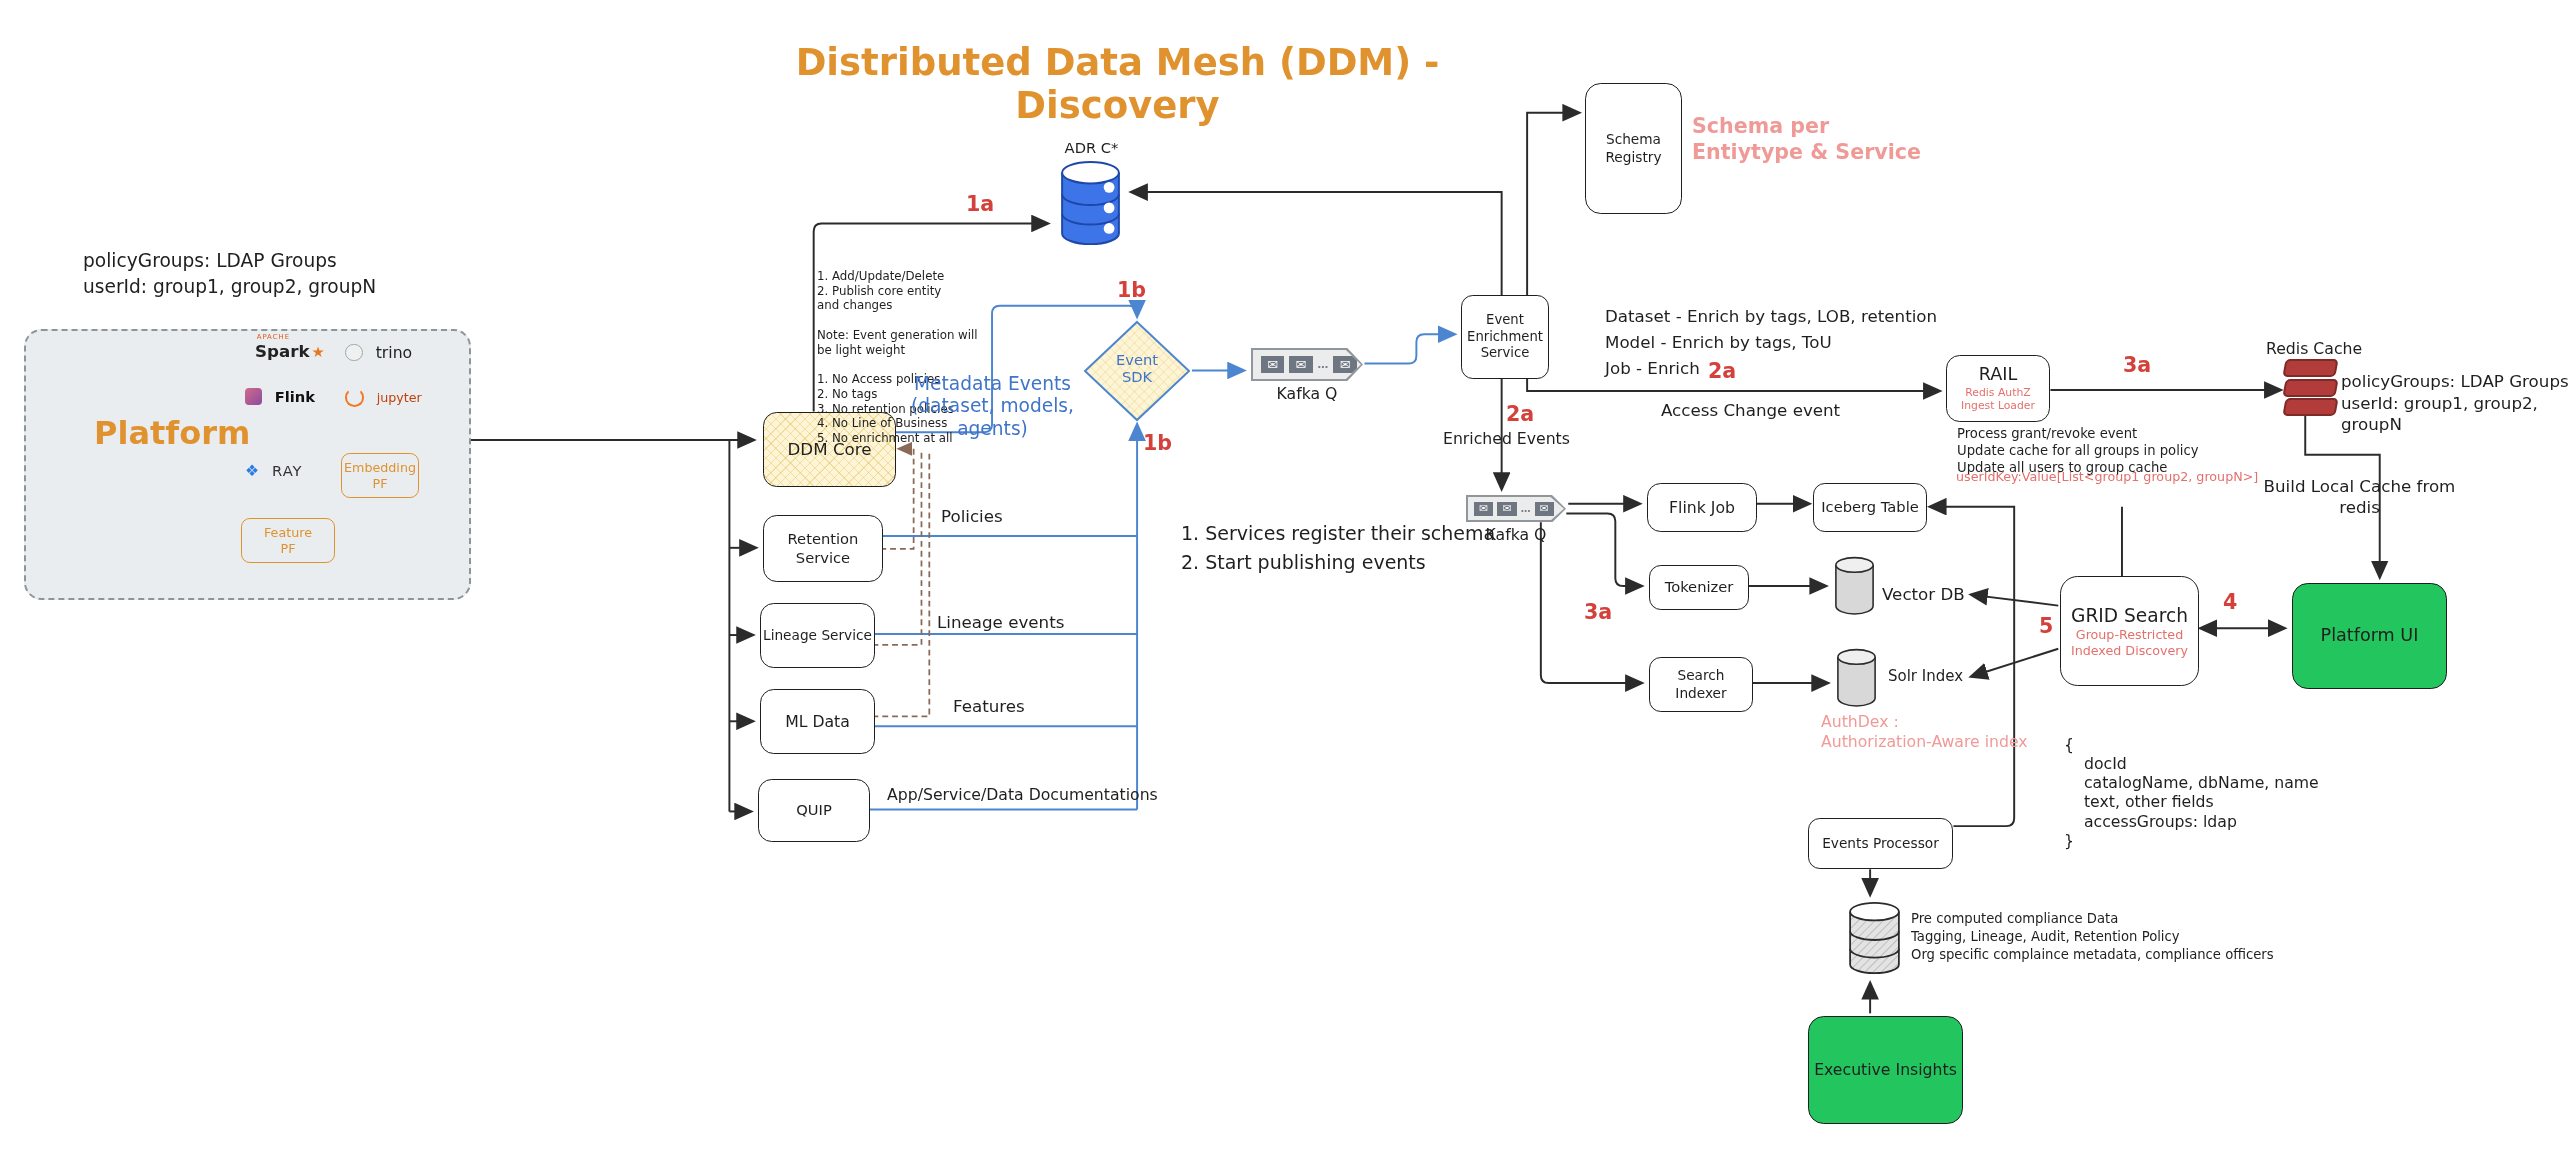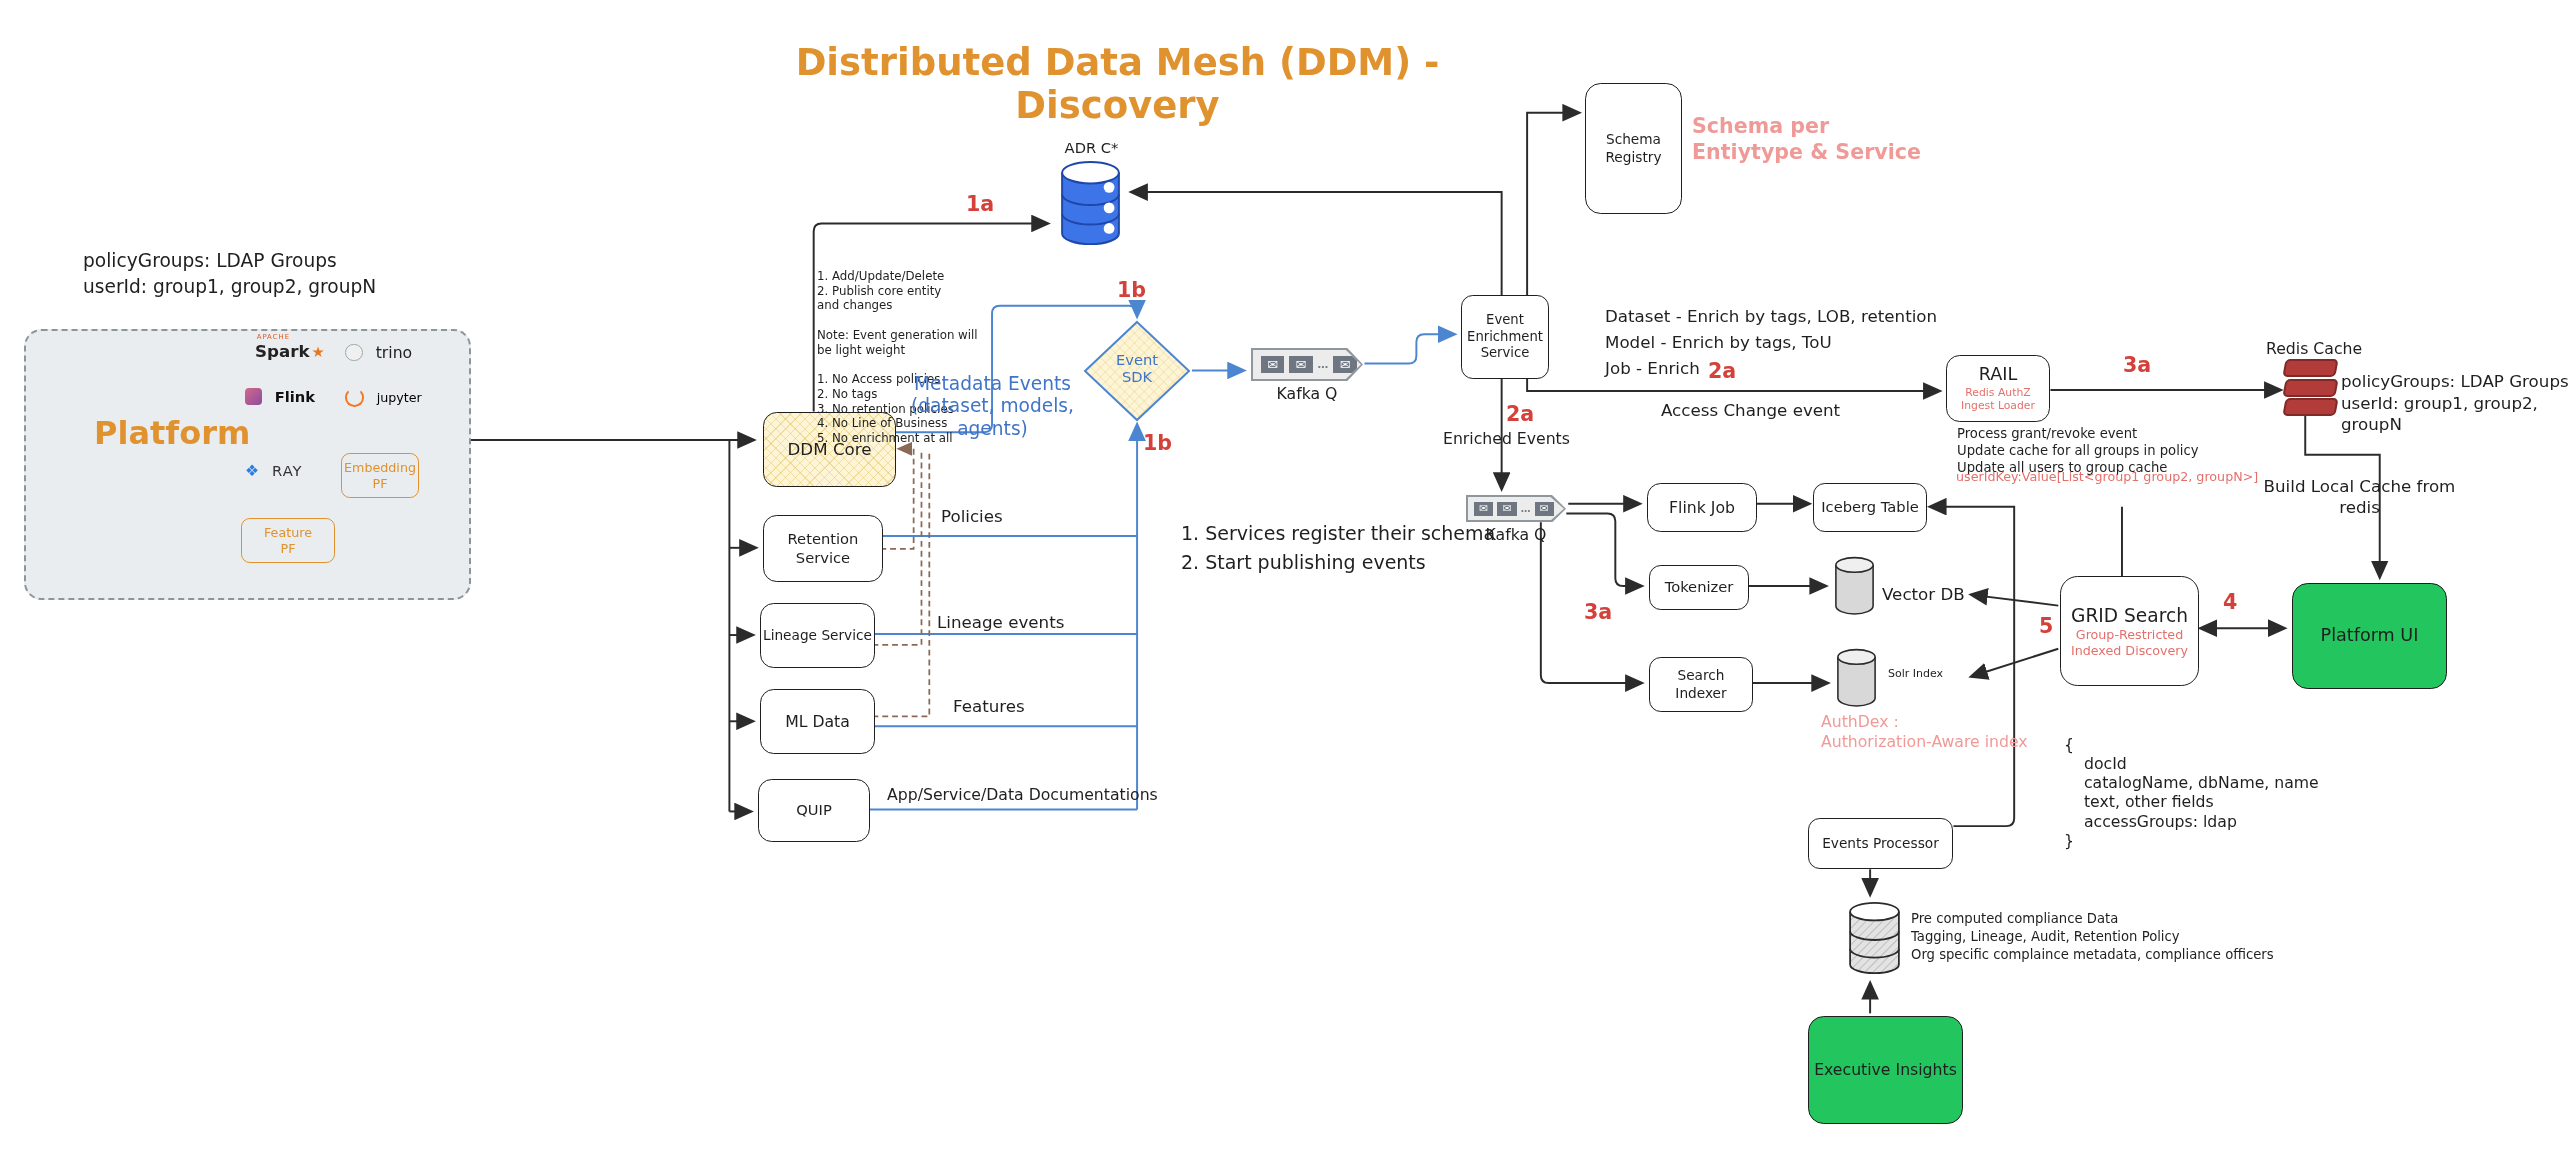--- a/index.html
+++ b/index.html
@@ -128,21 +128,21 @@
 <div class="logo" style="left:345px;top:343px;">
   <span style="width:15.7px;height:15.7px;border-radius:50%;background:#f0f0f0;border:1.5px solid #9aa;display:inline-block;"></span>
   <span style="font-size:15.7px;color:#222;">trino</span>
 </div>
 <div class="logo" style="left:245px;top:388px;">
   <span style="width:16.7px;height:16.7px;border-radius:3.9px;background:linear-gradient(135deg,#d26a8c,#8c4a9e);display:inline-block;"></span>
   <span style="font-size:14.7px;font-weight:bold;color:#111;">Flink</span>
 </div>
 <div class="logo" style="left:345px;top:388px;">
   <span style="width:14.7px;height:14.7px;border-radius:50%;border:2.9px solid #f37726;border-top-color:transparent;display:inline-block;"></span>
-  <span style="font-size:12.7px;color:#000000;">jupyter</span>
+  <span style="font-size:12.7px;color:#c2410c;">jupyter</span>
 </div>
 <div class="logo" style="left:245px;top:461px;">
   <span style="color:#2a7de1;font-size:15.7px;">❖</span>
   <span style="font-size:14.7px;letter-spacing:1px;color:#333;">RAY</span>
 </div>
 <div class="pfbox" style="left:341px;top:453px;width:76px;height:43px;">Embedding
 PF</div>
 <div class="pfbox" style="left:241px;top:518px;width:92px;height:43px;">Feature
 PF</div>
 
@@ -267,21 +267,21 @@
   </svg>
 </div>
 <div class="label" style="left:1882px;top:584px;font-size:16.7px;">Vector DB</div>
 
 <div class="abs" style="left:1833px;top:647px;z-index:2;">
   <svg width="47" height="65" viewBox="0 0 48 66">
     <path d="M5 10 V52 a19 8 0 0 0 38 0 V10" fill="#d8d8d8" stroke="#2b2b2b" stroke-width="1.6"></path>
     <ellipse cx="24" cy="10" rx="19" ry="7.5" fill="#efefef" stroke="#2b2b2b" stroke-width="1.6"></ellipse>
   </svg>
 </div>
-<div class="label" style="left:1888px;top:667px;font-size:11px;">Solr Index</div>
+<div class="label" style="left:1888px;top:667px;font-size:15px;">Solr Index</div>
 
 <div class="label pink" style="left:1821px;top:712px;font-size:15.7px;line-height:1.25;">AuthDex :
 Authorization-Aware index</div>
 
 <div class="node" style="left:2060px;top:576px;width:137px;height:108px;border-radius:17.6px;flex-direction:column;">
   <span style="font-size:18.6px;">GRID Search</span>
   <span class="softred" style="font-size:12.7px;white-space:pre-line;">Group-Restricted
 Indexed Discovery</span>
 </div>
 <div class="node bluefill" style="left:2292px;top:583px;width:153px;height:104px;font-size:17.6px;border-radius:15.7px;">Platform UI</div>

